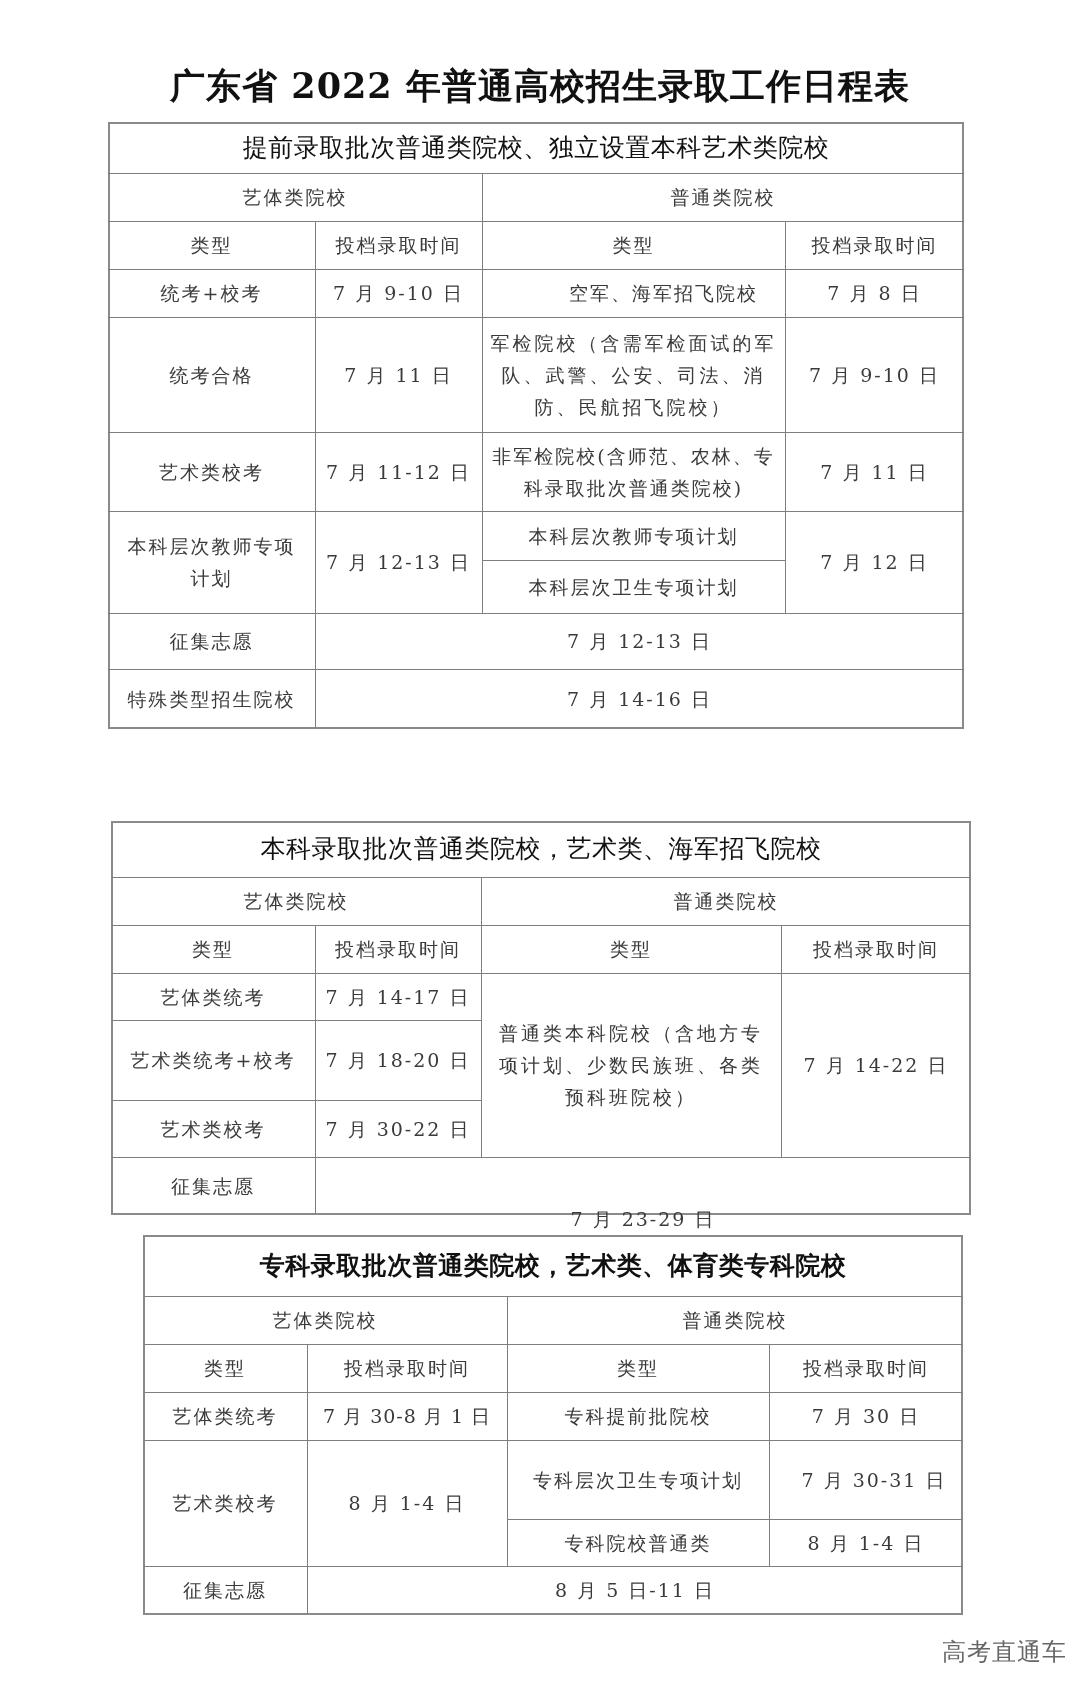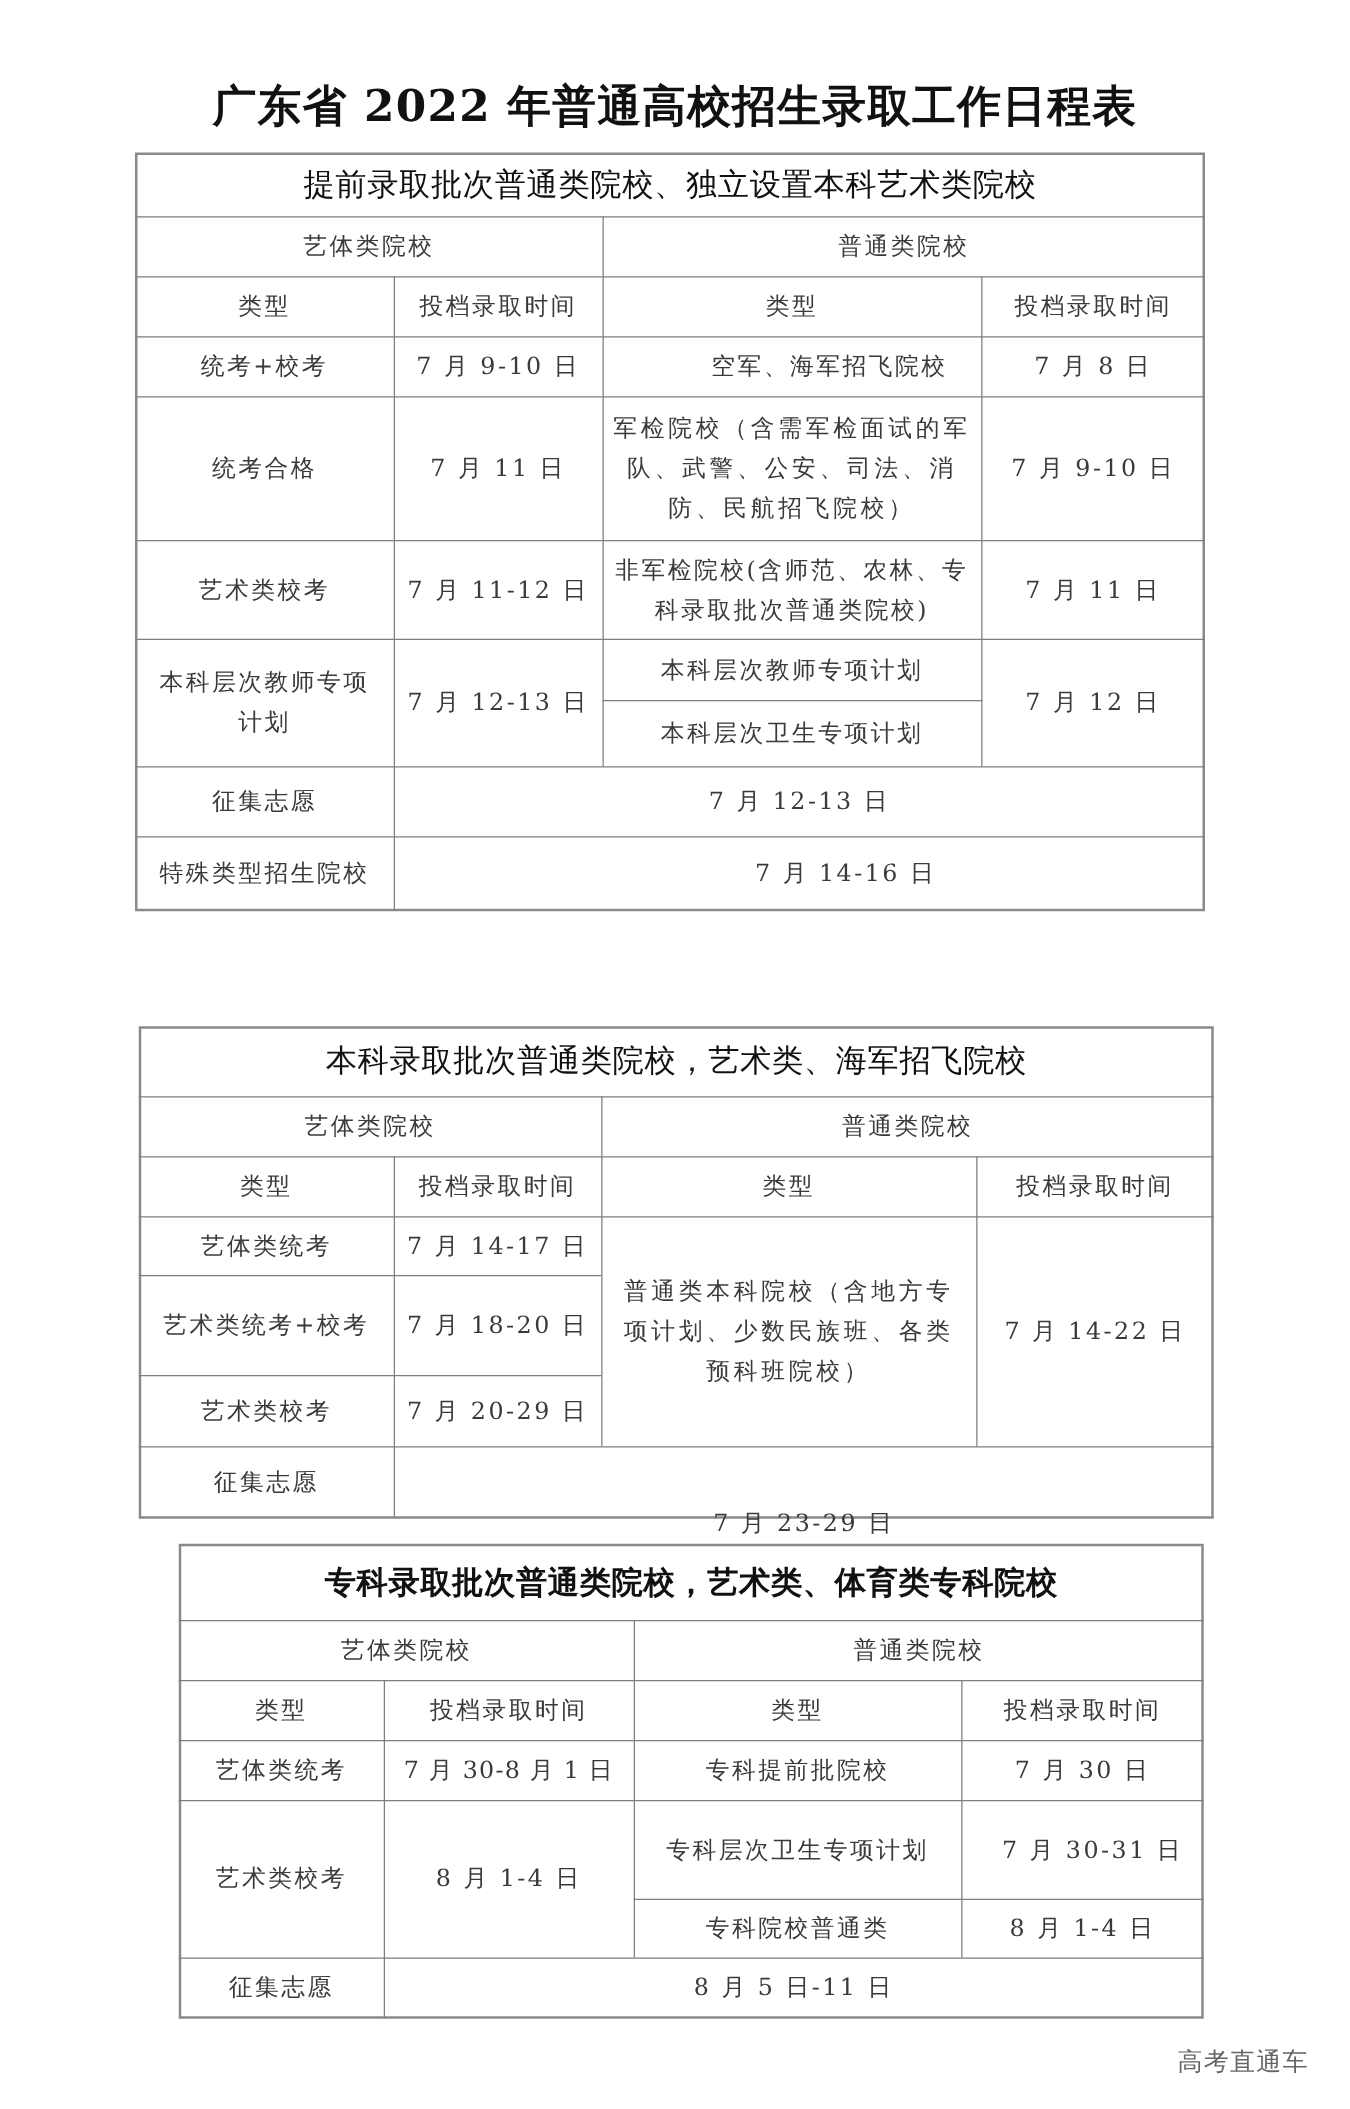--- a/index.html
+++ b/index.html
@@ -10,21 +10,21 @@
          font-size:35px;color:#111;letter-spacing:1px;line-height:48px;}
   .tbl{position:absolute;border:2px solid #8a8a8a;box-sizing:border-box;}
   .cell{position:absolute;box-sizing:border-box;display:flex;align-items:center;
         justify-content:center;text-align:center;font-size:19px;color:#3a3a3a;
         line-height:32px;letter-spacing:2px;}
   .hl{position:absolute;height:0;border-top:1.5px solid #7e7e7e;}
   .vl{position:absolute;width:0;border-left:1.5px solid #7e7e7e;}
   .sec{font-family:"DejaVu Sans","Liberation Sans",sans-serif;font-size:25px;
        color:#111;letter-spacing:0.5px;}
   .watermark{position:absolute;left:942px;top:1636px;font-family:Liberation Sans, sans-serif;
-             font-size:20px;color:#666;letter-spacing:1px;}
+             font-size:24px;color:#666;letter-spacing:1px;}
 </style>
 </head>
 <body>
 
 <div class="title">广东省 2022 年普通高校招生录取工作日程表</div>
 
 <div>
   <div class="tbl" style="left:108px;top:122px;width:856px;height:607px;"></div>
 
   <div class="hl" style="left:108px;top:173px;width:856px;"></div>
@@ -64,21 +64,21 @@
   <div class="cell" style="left:785px;top:317px;width:179px;height:115px;">7 月 9-10 日</div>
   <div class="cell" style="left:492px;top:432px;width:283px;height:79px;">非军检院校(含师范、农林、专科录取批次普通类院校)</div>
   <div class="cell" style="left:785px;top:432px;width:179px;height:79px;">7 月 11 日</div>
   <div class="cell" style="left:482px;top:511px;width:303px;height:49px;">本科层次教师专项计划</div>
   <div class="cell" style="left:482px;top:560px;width:303px;height:53px;">本科层次卫生专项计划</div>
   <div class="cell" style="left:785px;top:511px;width:179px;height:102px;">7 月 12 日</div>
 
   <div class="cell" style="left:108px;top:613px;width:207px;height:56px;">征集志愿</div>
   <div class="cell" style="left:315px;top:613px;width:649px;height:56px;">7 月 12-13 日</div>
   <div class="cell" style="left:108px;top:669px;width:207px;height:59px;">特殊类型招生院校</div>
-  <div class="cell" style="left:315px;top:669px;width:649px;height:59px;margin-left:37px;">7 月 14-16 日</div>
+  <div class="cell" style="left:315px;top:669px;width:649px;height:59px;">7 月 14-16 日</div>
 </div>
 
 <div>
   <div class="tbl" style="left:111px;top:821px;width:860px;height:394px;"></div>
   <div class="hl" style="left:111px;top:877px;width:860px;"></div>
   <div class="hl" style="left:111px;top:925px;width:860px;"></div>
   <div class="hl" style="left:111px;top:973px;width:860px;"></div>
   <div class="hl" style="left:111px;top:1020px;width:370px;"></div>
   <div class="hl" style="left:111px;top:1100px;width:370px;"></div>
   <div class="hl" style="left:111px;top:1157px;width:860px;"></div>
@@ -92,21 +92,21 @@
   <div class="cell" style="left:111px;top:925px;width:204px;height:48px;">类型</div>
   <div class="cell" style="left:315px;top:925px;width:166px;height:48px;">投档录取时间</div>
   <div class="cell" style="left:481px;top:925px;width:300px;height:48px;">类型</div>
   <div class="cell" style="left:781px;top:925px;width:190px;height:48px;">投档录取时间</div>
 
   <div class="cell" style="left:111px;top:973px;width:204px;height:47px;">艺体类统考</div>
   <div class="cell" style="left:315px;top:973px;width:166px;height:47px;">7 月 14-17 日</div>
   <div class="cell" style="left:111px;top:1020px;width:204px;height:80px;">艺术类统考+校考</div>
   <div class="cell" style="left:315px;top:1020px;width:166px;height:80px;">7 月 18-20 日</div>
   <div class="cell" style="left:111px;top:1100px;width:204px;height:57px;">艺术类校考</div>
-  <div class="cell" style="left:315px;top:1100px;width:166px;height:57px;">7 月 20-29 日</div>
+  <div class="cell" style="left:315px;top:1100px;width:166px;height:57px;">7 月 30-22 日</div>
 
   <div class="cell" style="left:490px;top:973px;width:282px;height:184px;letter-spacing:3px;">普通类本科院校（含地方专项计划、少数民族班、各类预科班院校）</div>
   <div class="cell" style="left:781px;top:973px;width:190px;height:184px;">7 月 14-22 日</div>
 
   <div class="cell" style="left:111px;top:1157px;width:204px;height:57px;">征集志愿</div>
   <div class="cell" style="left:315px;top:1190px;width:656px;height:57px;">7 月 23-29 日</div>
 </div>
 
 <div>
   <div class="tbl" style="left:143px;top:1235px;width:820px;height:380px;"></div>

